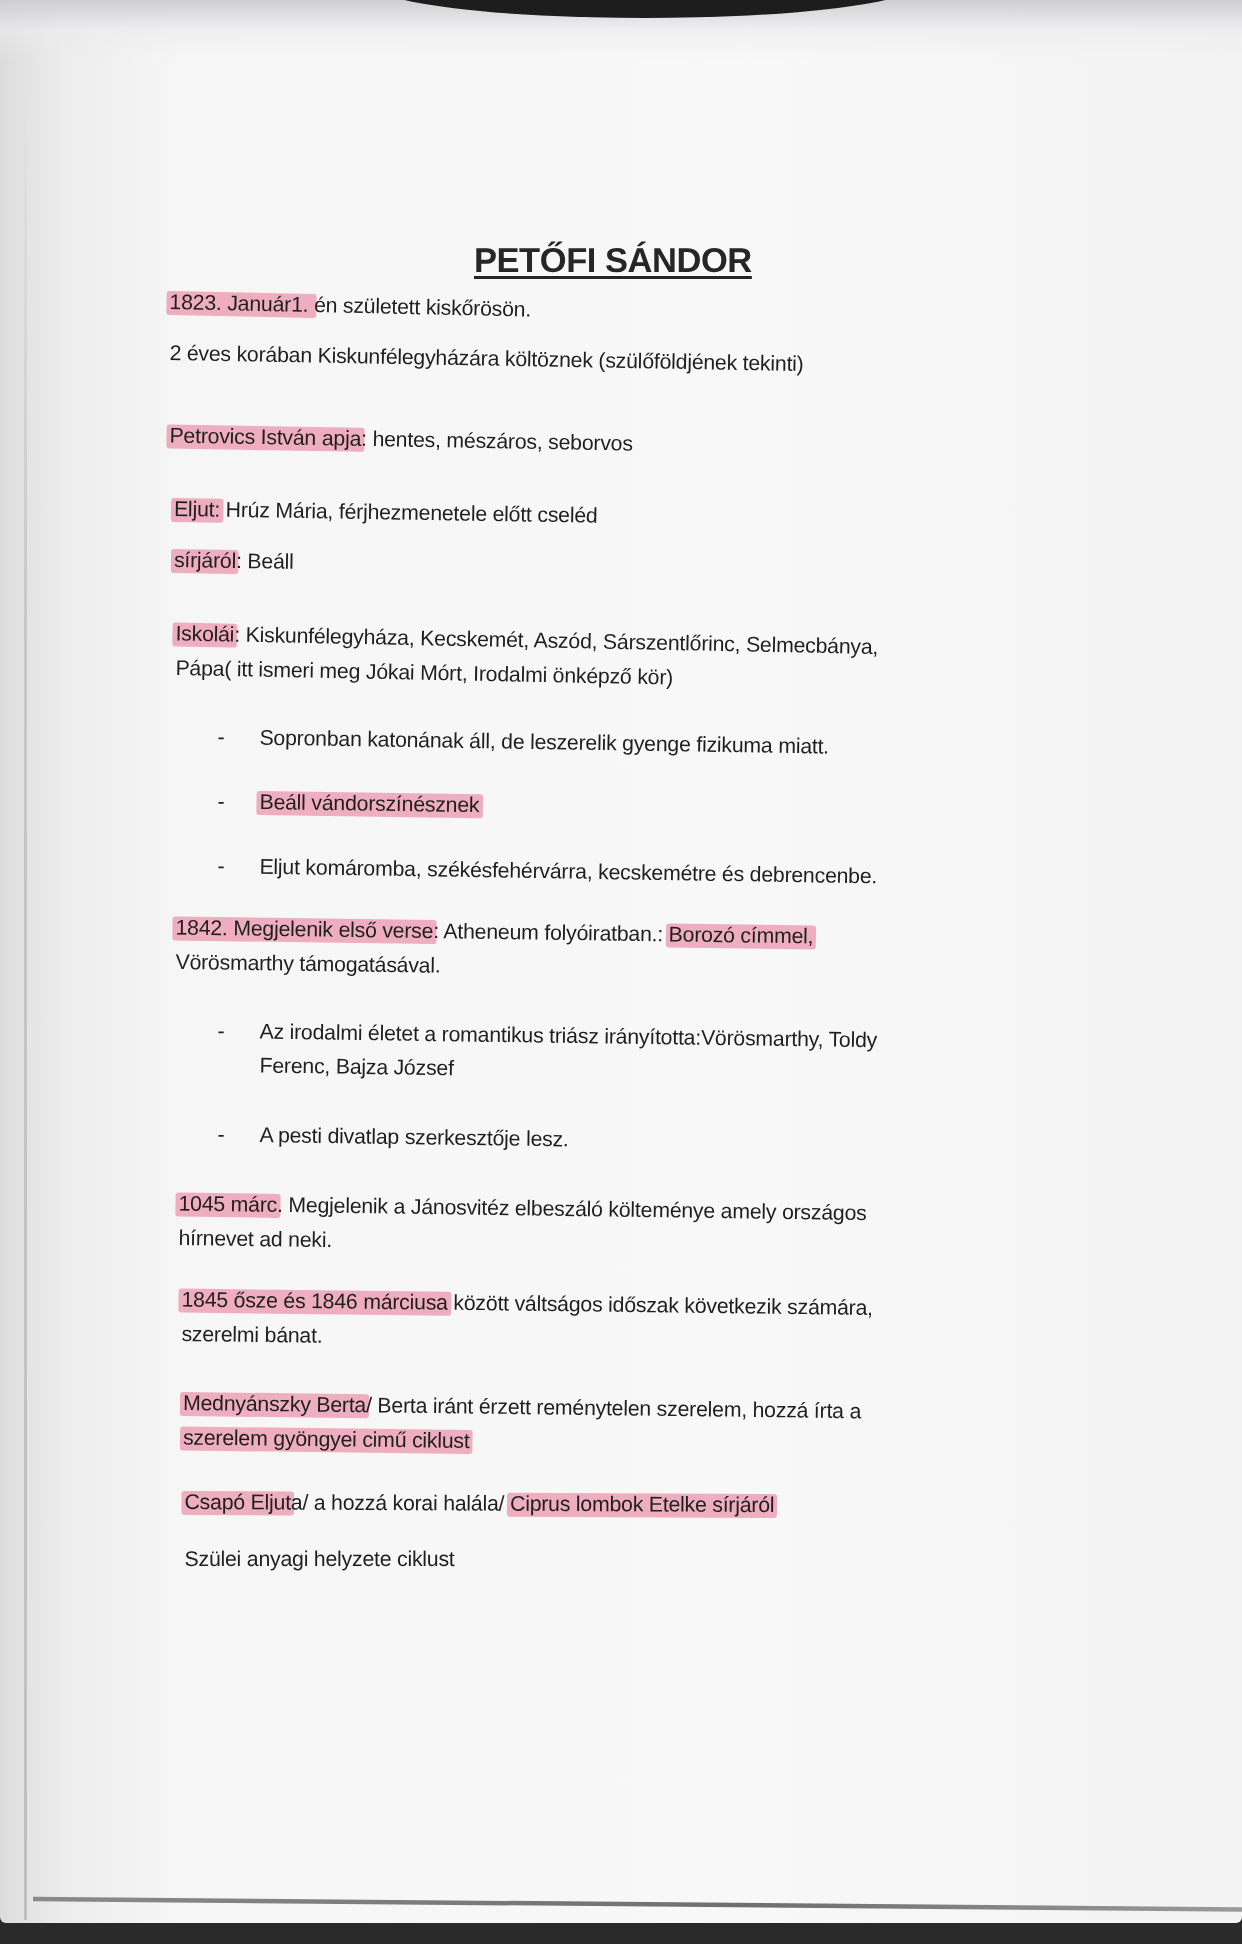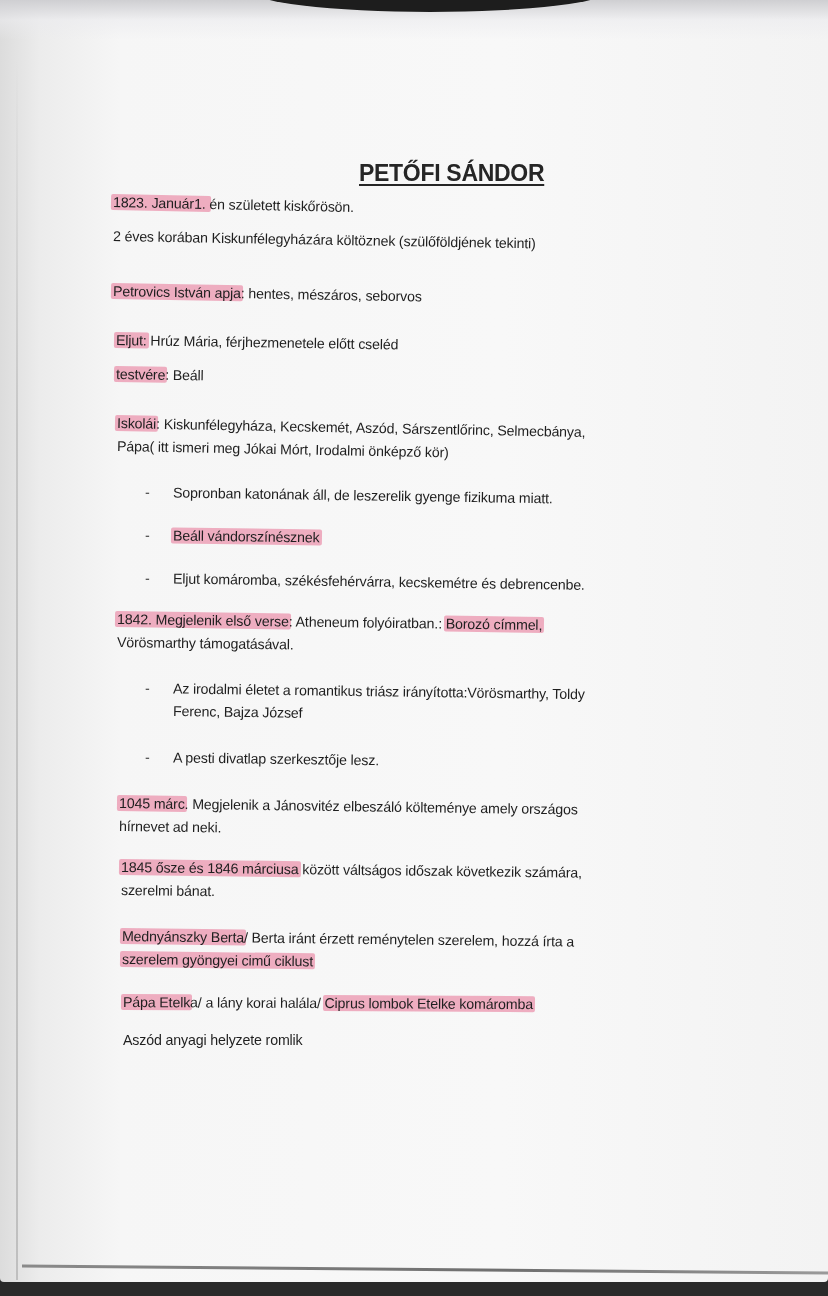--- a/index.html
+++ b/index.html
@@ -75,21 +75,20 @@
       position: absolute;
       left: 316px;
       top: 160px;
       font-size: 23px;
       font-weight: bold;
       color: #262626;
       text-decoration: underline;
       text-decoration-thickness: 2px;
       text-underline-offset: 3px;
       letter-spacing: -0.3px;
-      margin-left: 43px;
     }
     .line {
       position: absolute;
       white-space: nowrap;
       line-height: 20px;
     }
     .hl {
       background: rgba(233, 128, 158, 0.62);
       border-radius: 2px;
       padding: 0 2px;
@@ -127,21 +126,21 @@
 
   <div class="line" style="left:113px; top:281px; transform:rotate(1.0deg); transform-origin:left center;">
     <span class="hl">Petrovics István apja</span><span>: hentes, mészáros, seborvos</span>
   </div>
 
   <div class="line" style="left:116px; top:330px; transform:rotate(0.9deg); transform-origin:left center;">
     <span class="hl">Eljut:</span><span> Hrúz Mária, férjhezmenetele előtt cseléd</span>
   </div>
 
   <div class="line" style="left:116px; top:364px; transform:rotate(0.9deg); transform-origin:left center;">
-    <span class="hl">testvére</span><span>: Beáll</span>
+    <span class="hl">sírjáról</span><span>: Beáll</span>
   </div>
 
   <div class="line" style="left:117px; top:413px; transform:rotate(1.1deg); transform-origin:left center;">
     <span class="hl">Iskolái</span><span>: Kiskunfélegyháza, Kecskemét, Aszód, Sárszentlőrinc, Selmecbánya,</span>
   </div>
   <div class="line" style="left:117px; top:436px; transform:rotate(1.1deg); transform-origin:left center;">
     <span>Pápa( itt ismeri meg Jókai Mórt, Irodalmi önképző kör)</span>
   </div>
 
   <div class="bullet" style="left:145px; top:482px; transform:rotate(0.9deg); transform-origin:left center;">
@@ -189,20 +188,20 @@
   </div>
 
   <div class="line" style="left:122px; top:926px; transform:rotate(0.7deg); transform-origin:left center;">
     <span class="hl">Mednyánszky Berta</span><span>/ Berta iránt érzett reménytelen szerelem, hozzá írta a</span>
   </div>
   <div class="line" style="left:122px; top:949px; transform:rotate(0.7deg); transform-origin:left center;">
     <span class="hl">szerelem gyöngyei cimű ciklust</span>
   </div>
 
   <div class="line" style="left:123px; top:992px; transform:rotate(0.3deg); transform-origin:left center;">
-    <span class="hl">Pápa Etelk</span><span>a/ a lány korai halála/ </span><span class="hl">Ciprus lombok Etelke komáromba</span>
+    <span class="hl">Csapó Eljut</span><span>a/ a hozzá korai halála/ </span><span class="hl">Ciprus lombok Etelke sírjáról</span>
   </div>
 
   <div class="line" style="left:123px; top:1030px;">
-    <span>Aszód anyagi helyzete romlik</span>
+    <span>Szülei anyagi helyzete ciklust</span>
   </div>
 
 </div>
 
 </body></html>

